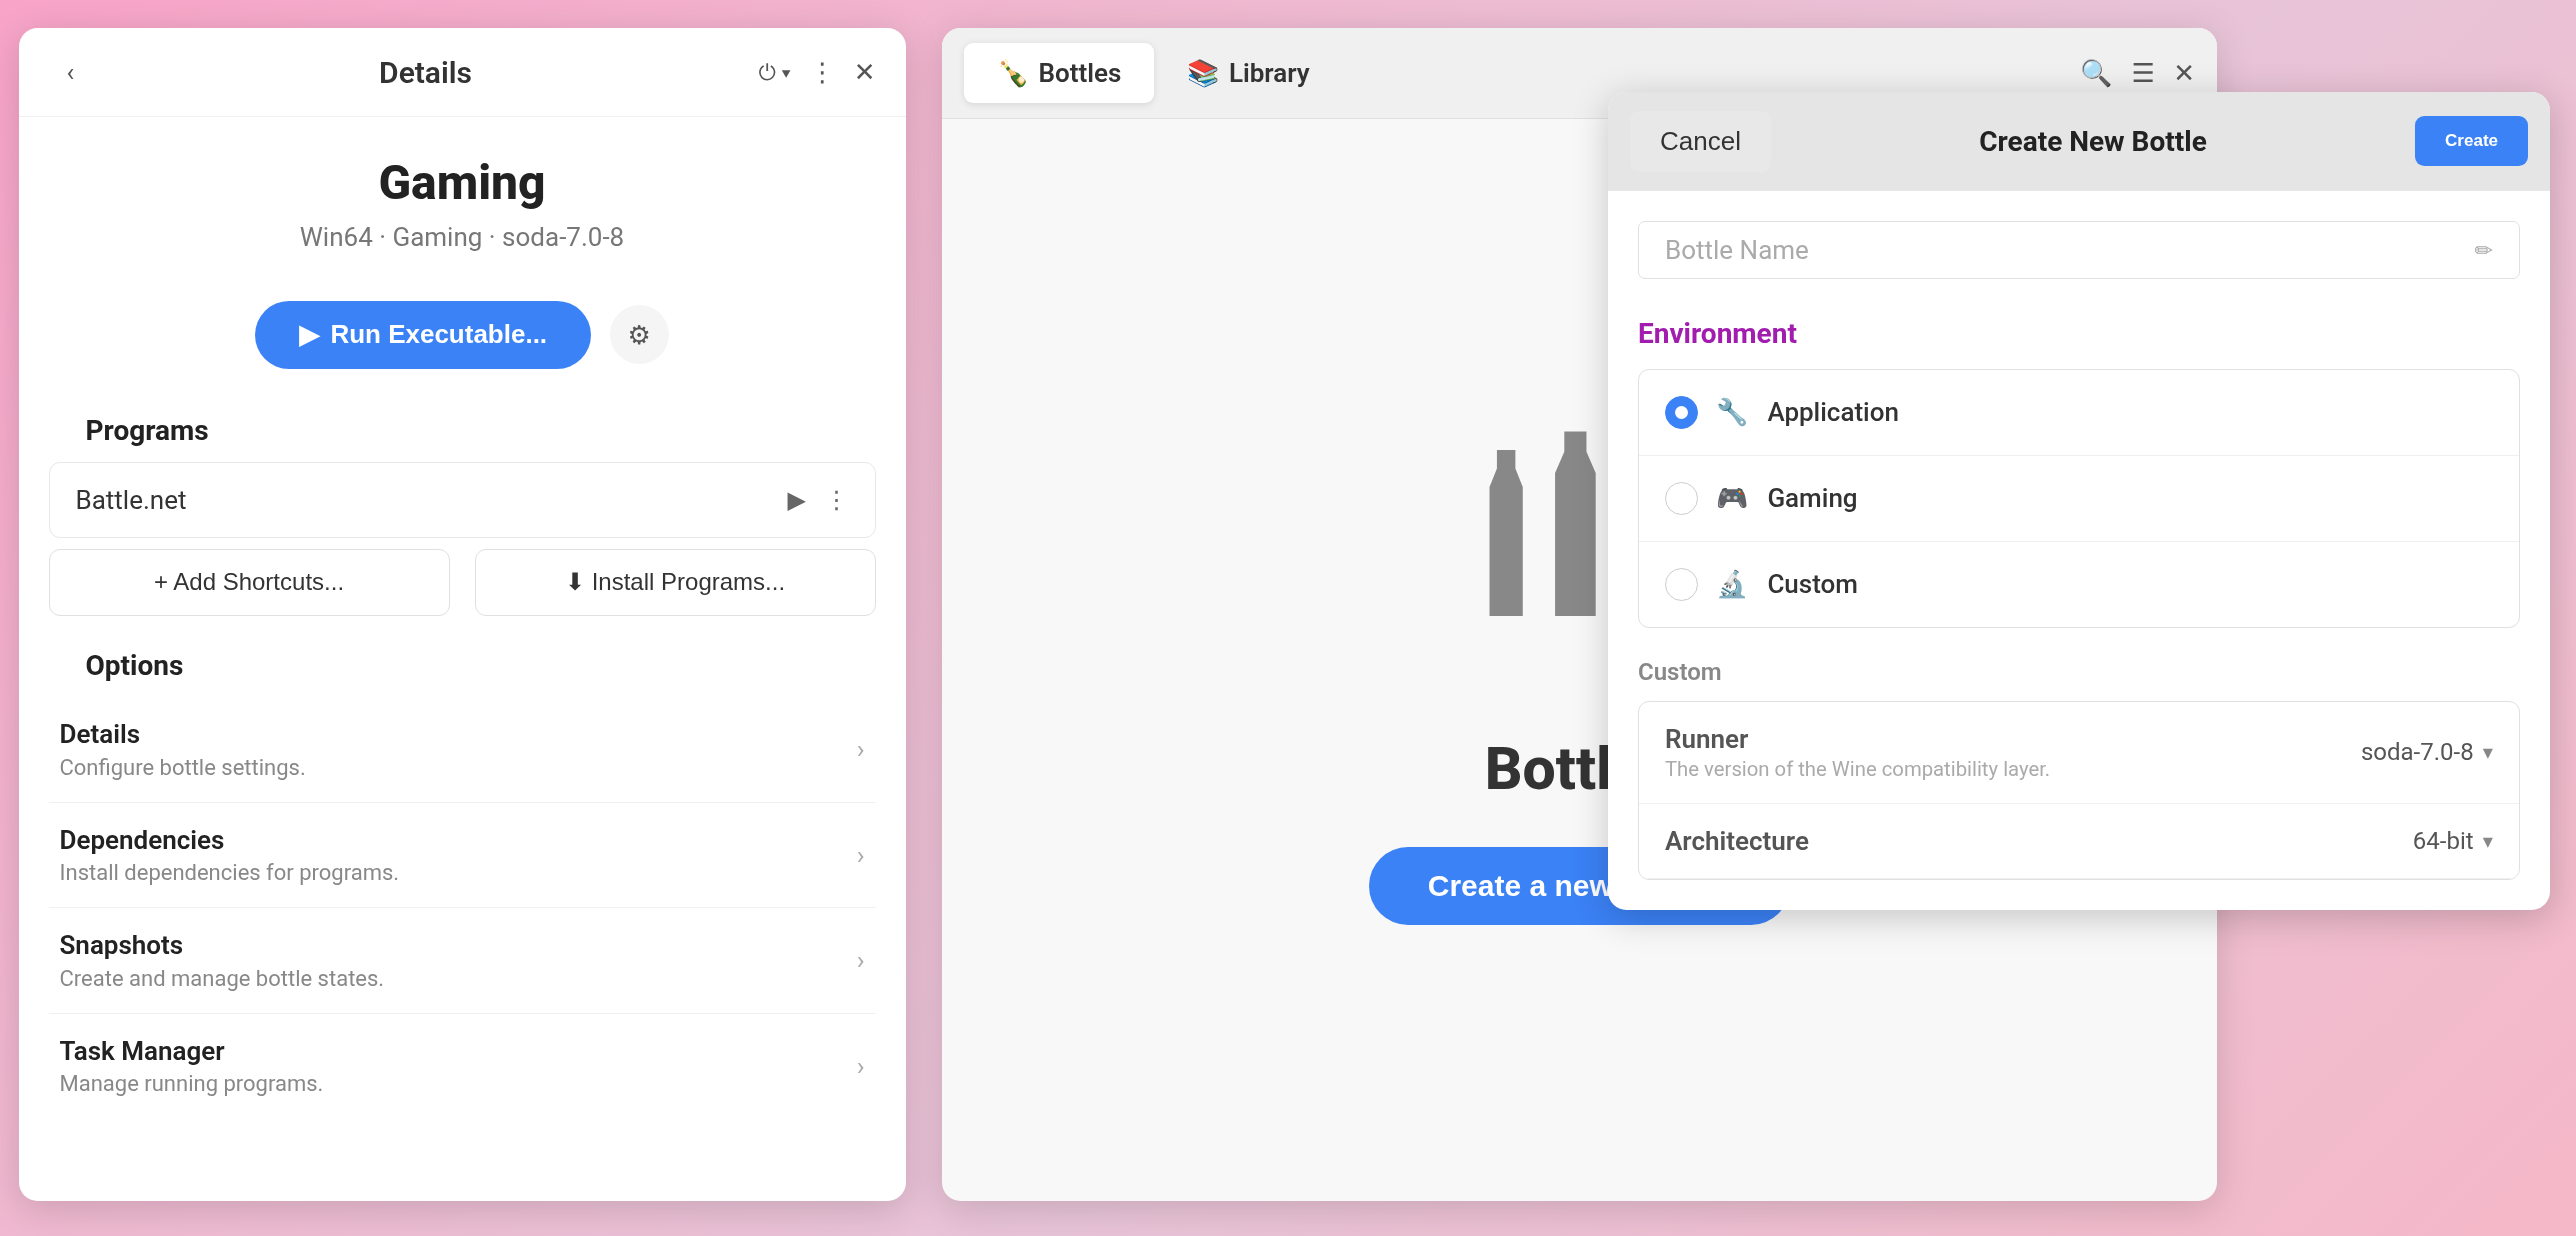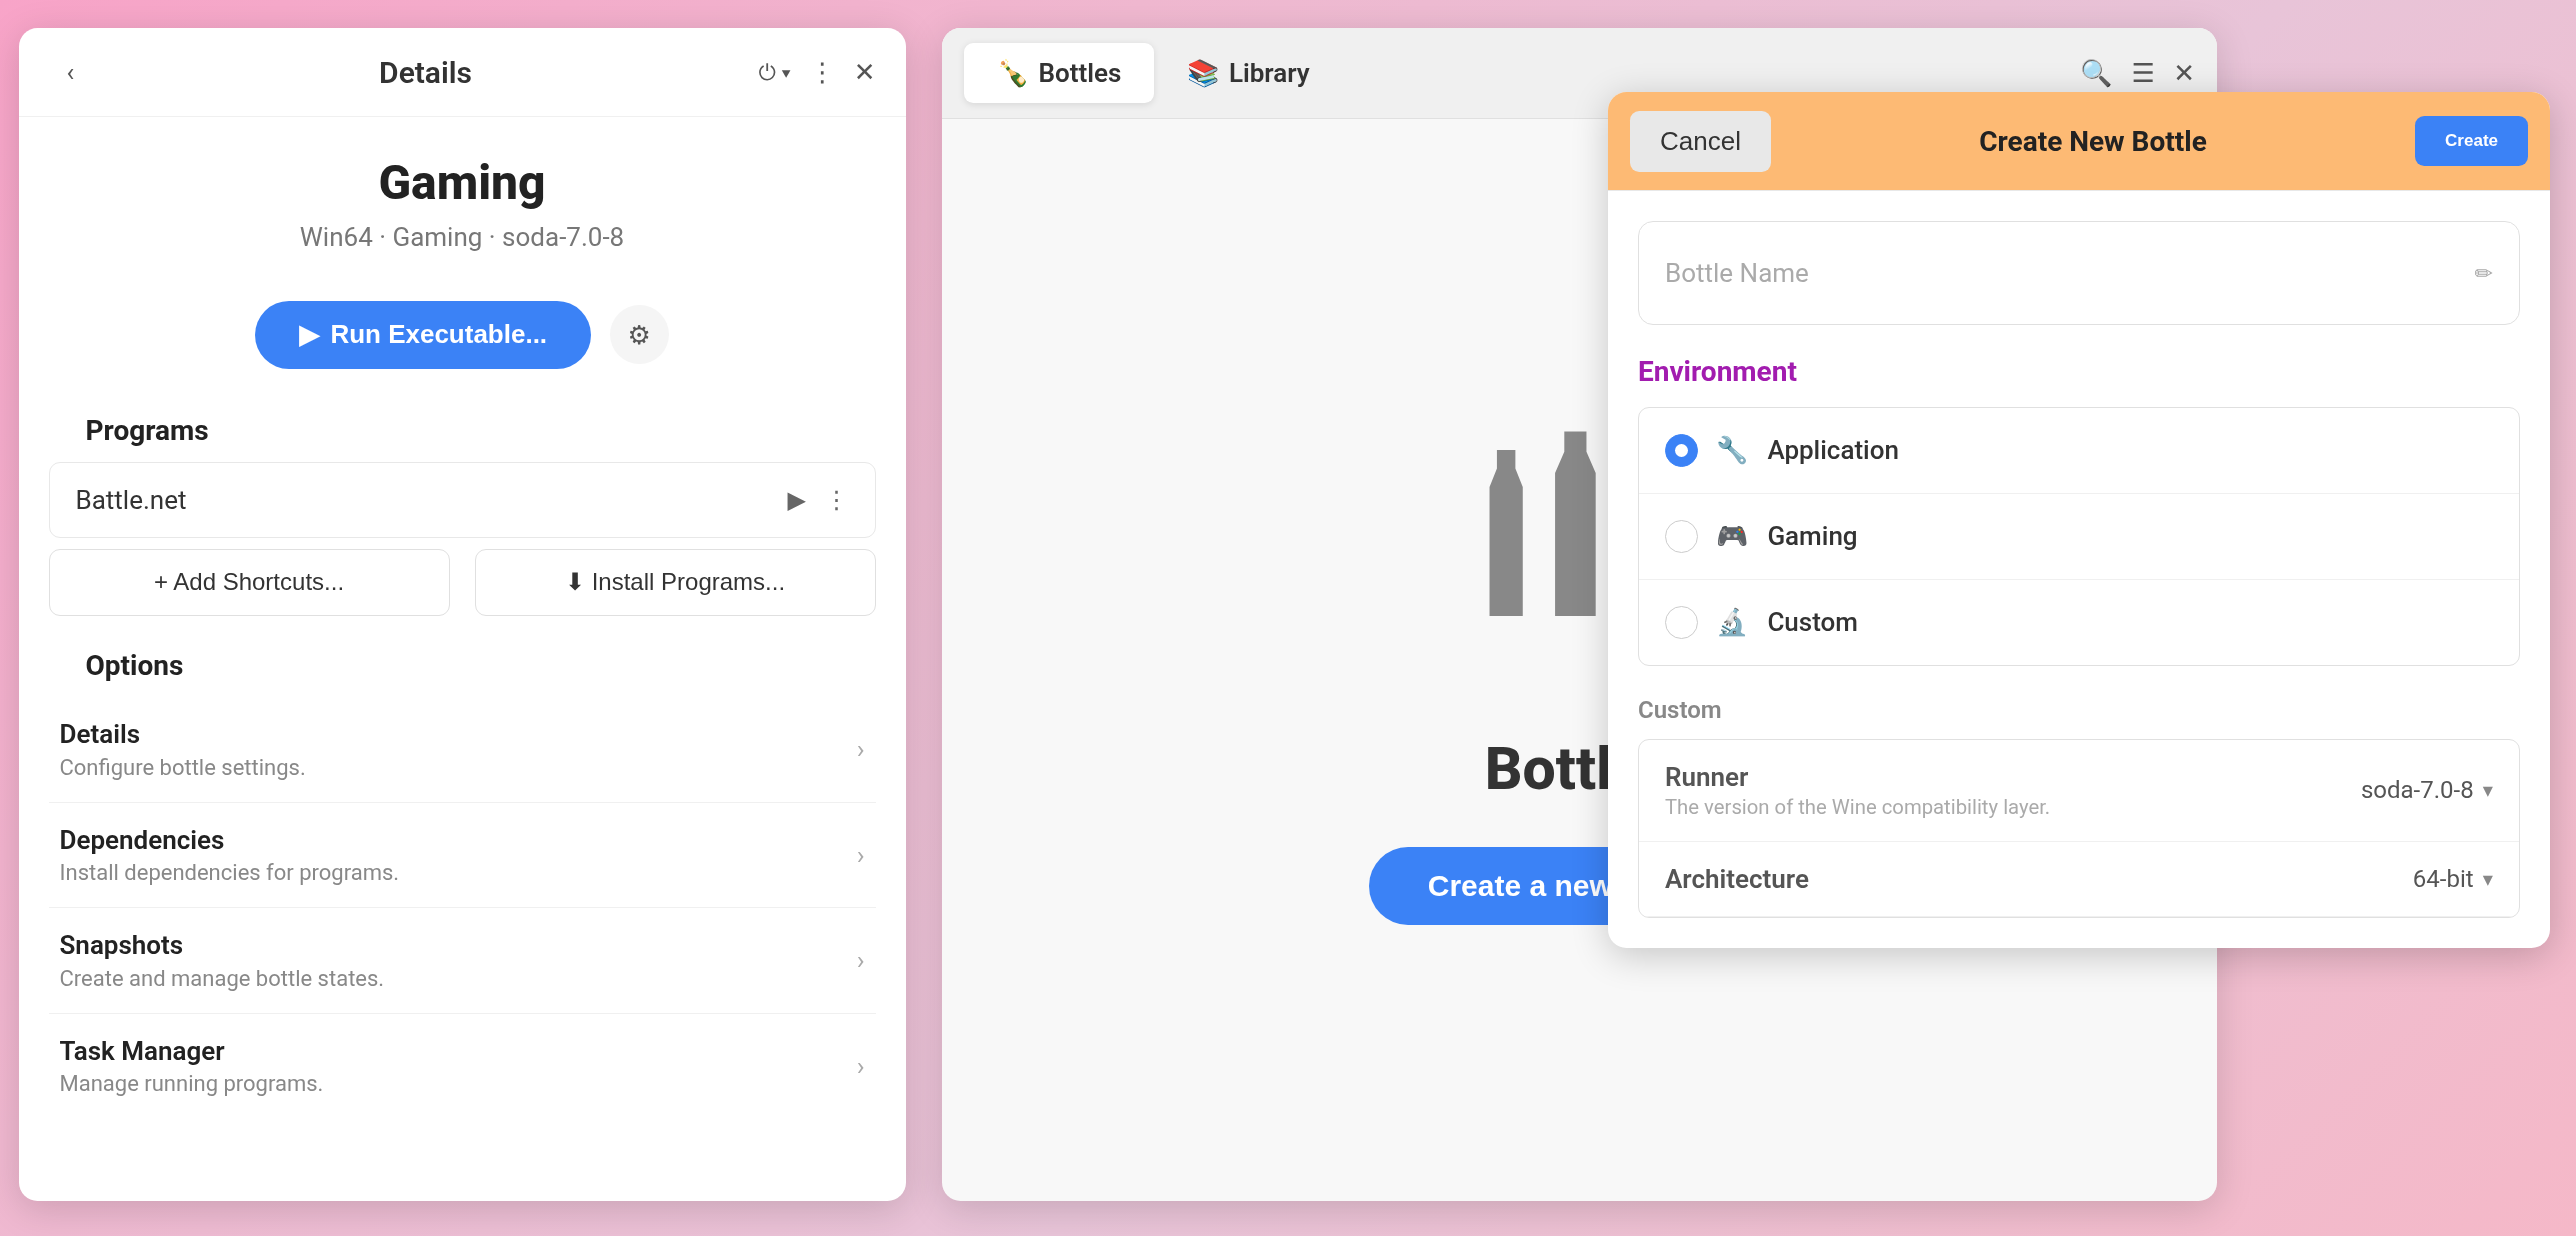--- a/index.html
+++ b/index.html
@@ -322,21 +322,21 @@
       border-radius: 18.5px;
       box-shadow: 0 7.4px 37px rgba(0,0,0,0.2);
       overflow: hidden;
       max-height: 1090px;
     }
 
     .create-titlebar {
       display: flex;
       align-items: center;
       padding: 18.5px 22px;
-      background: #fdba74;
+      background: #e5e5e5;
       border-bottom: 0.9px solid #e8e8e8;
     }
 
     .cancel-btn {
       background: #e8e8e8;
       border: none;
       border-radius: 9.2px;
       padding: 15px 30px;
       font-size: 26px;
       color: #333;
@@ -361,30 +361,30 @@
       font-weight: 700;
       cursor: pointer;
     }
 
     .create-content {
       padding: 30px;
     }
 
     .bottle-name-input {
       width: 100%;
-      padding: 36px 26px;
+      padding: 13px 26px;
       border: 0.9px solid #e0e0e0;
-      border-radius: 15px;
+      border-radius: 7px;
       font-size: 26px;
       color: #aaa;
       background: white;
       display: flex;
       align-items: center;
       justify-content: space-between;
-      margin-bottom: 30px;
+      margin-bottom: 38px;
     }
 
     .edit-icon {
       font-size: 22px;
       color: #aaa;
     }
 
     .env-section-title {
       font-size: 28px;
       font-weight: 700;

